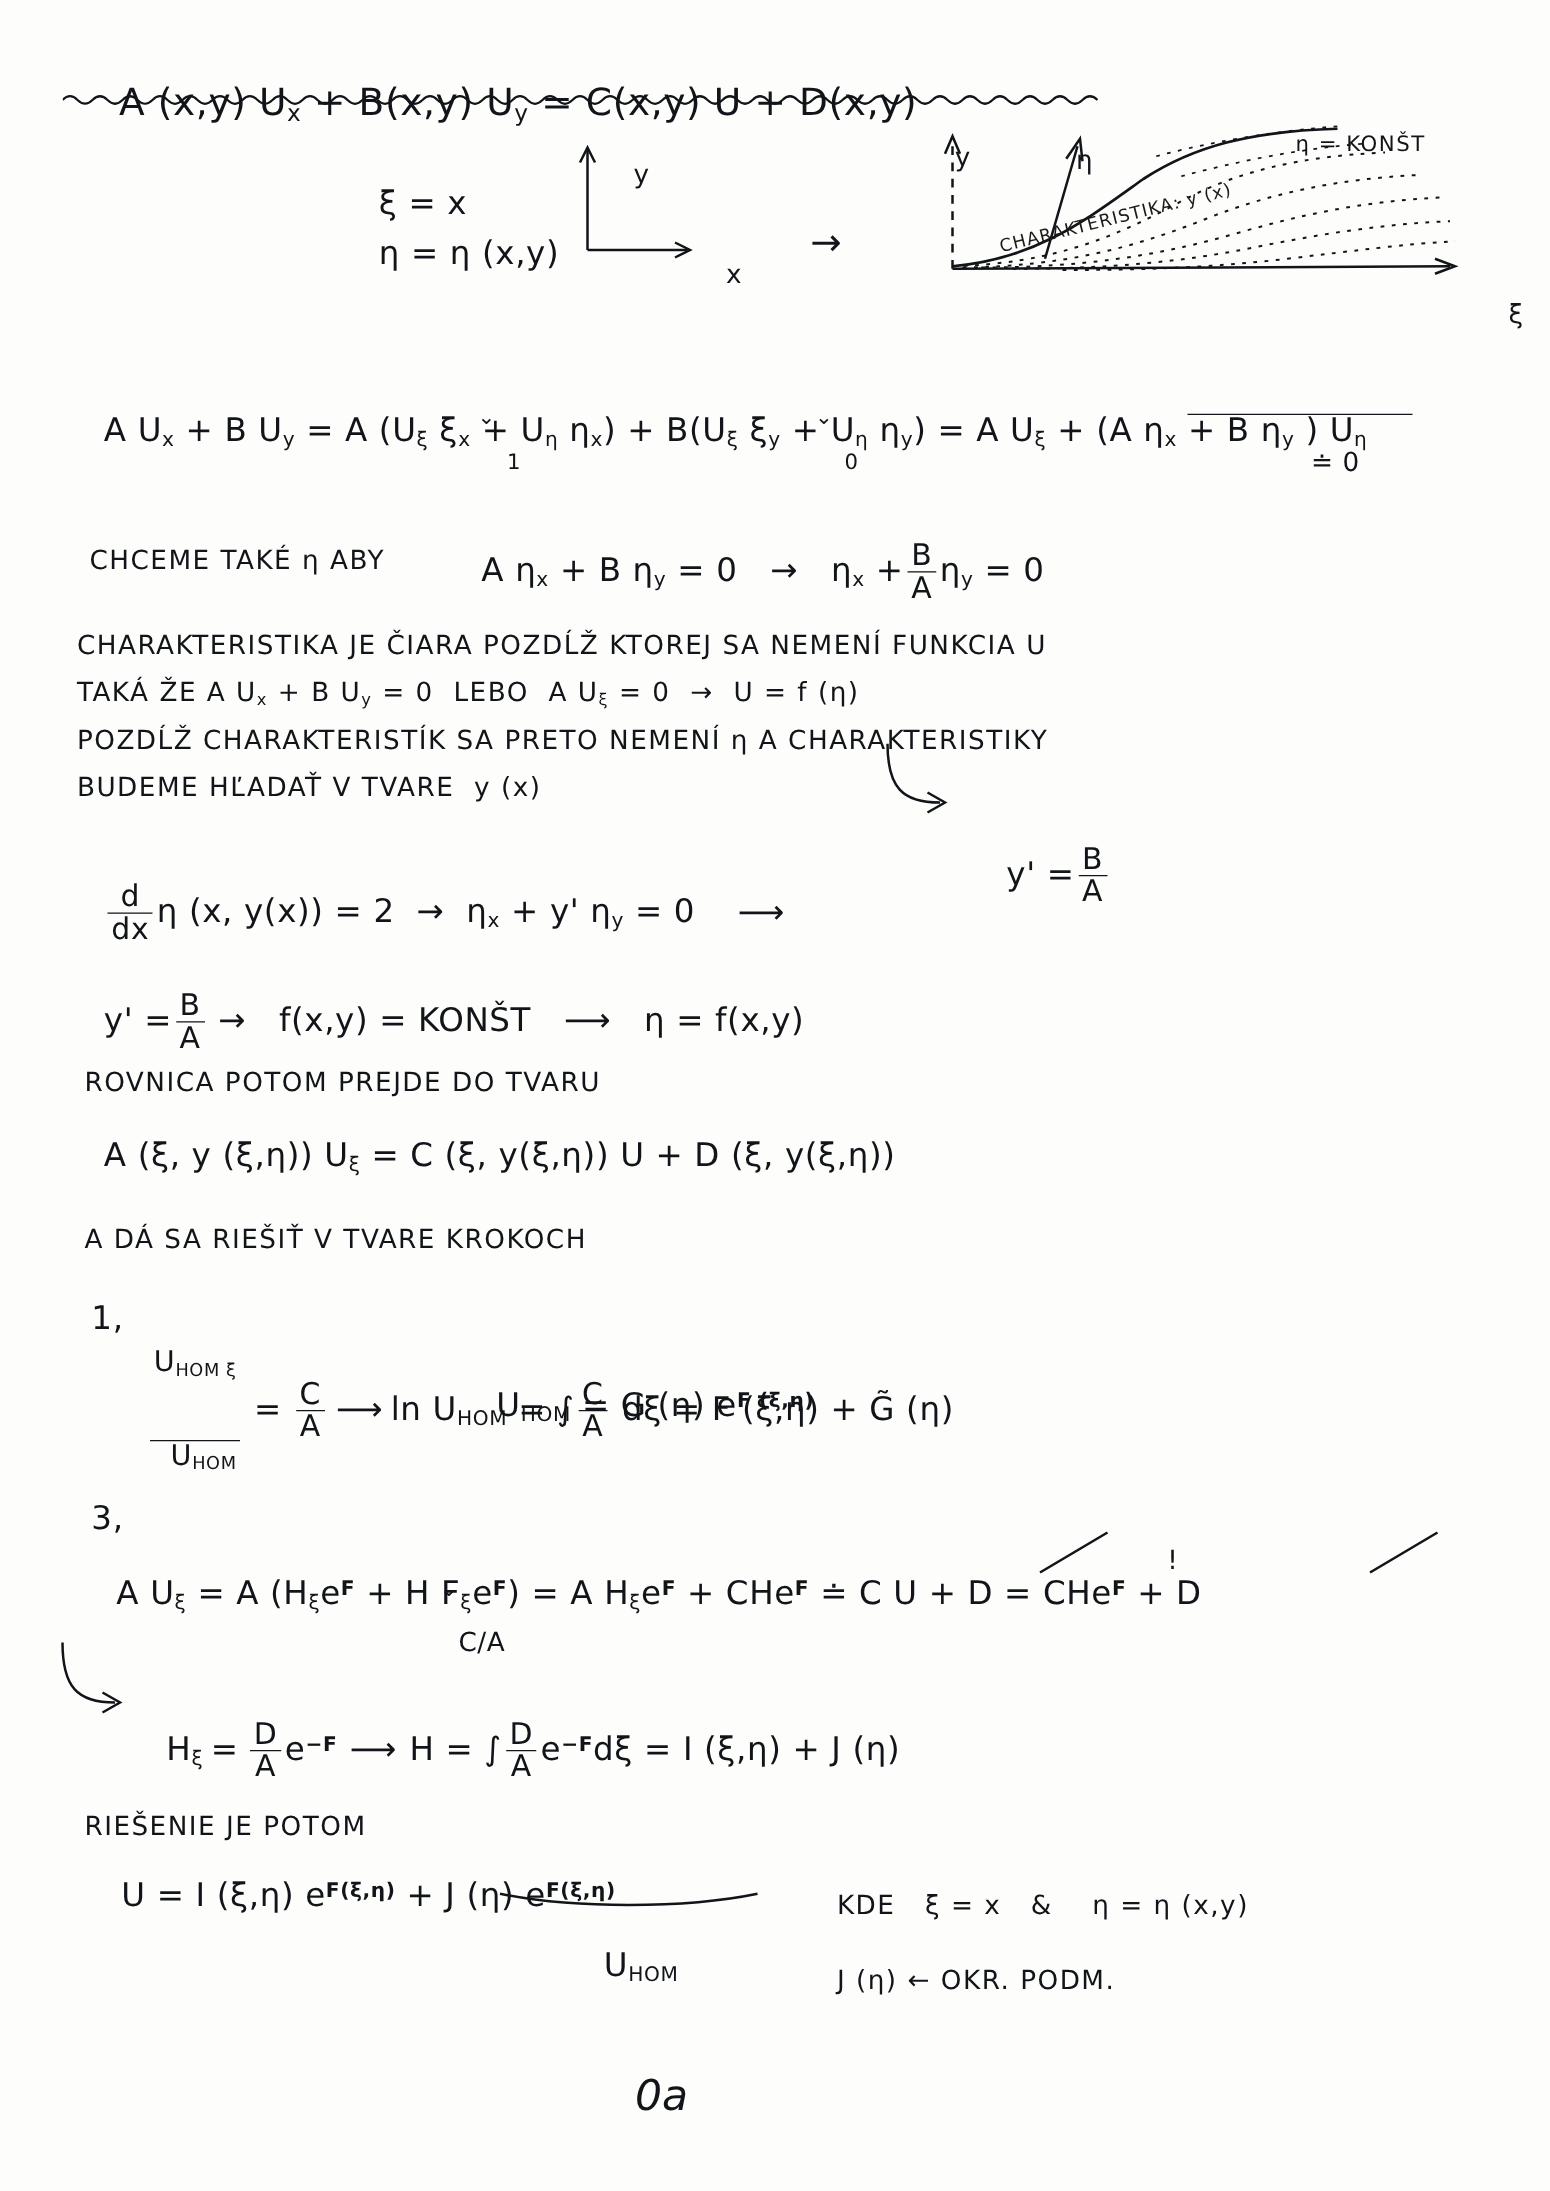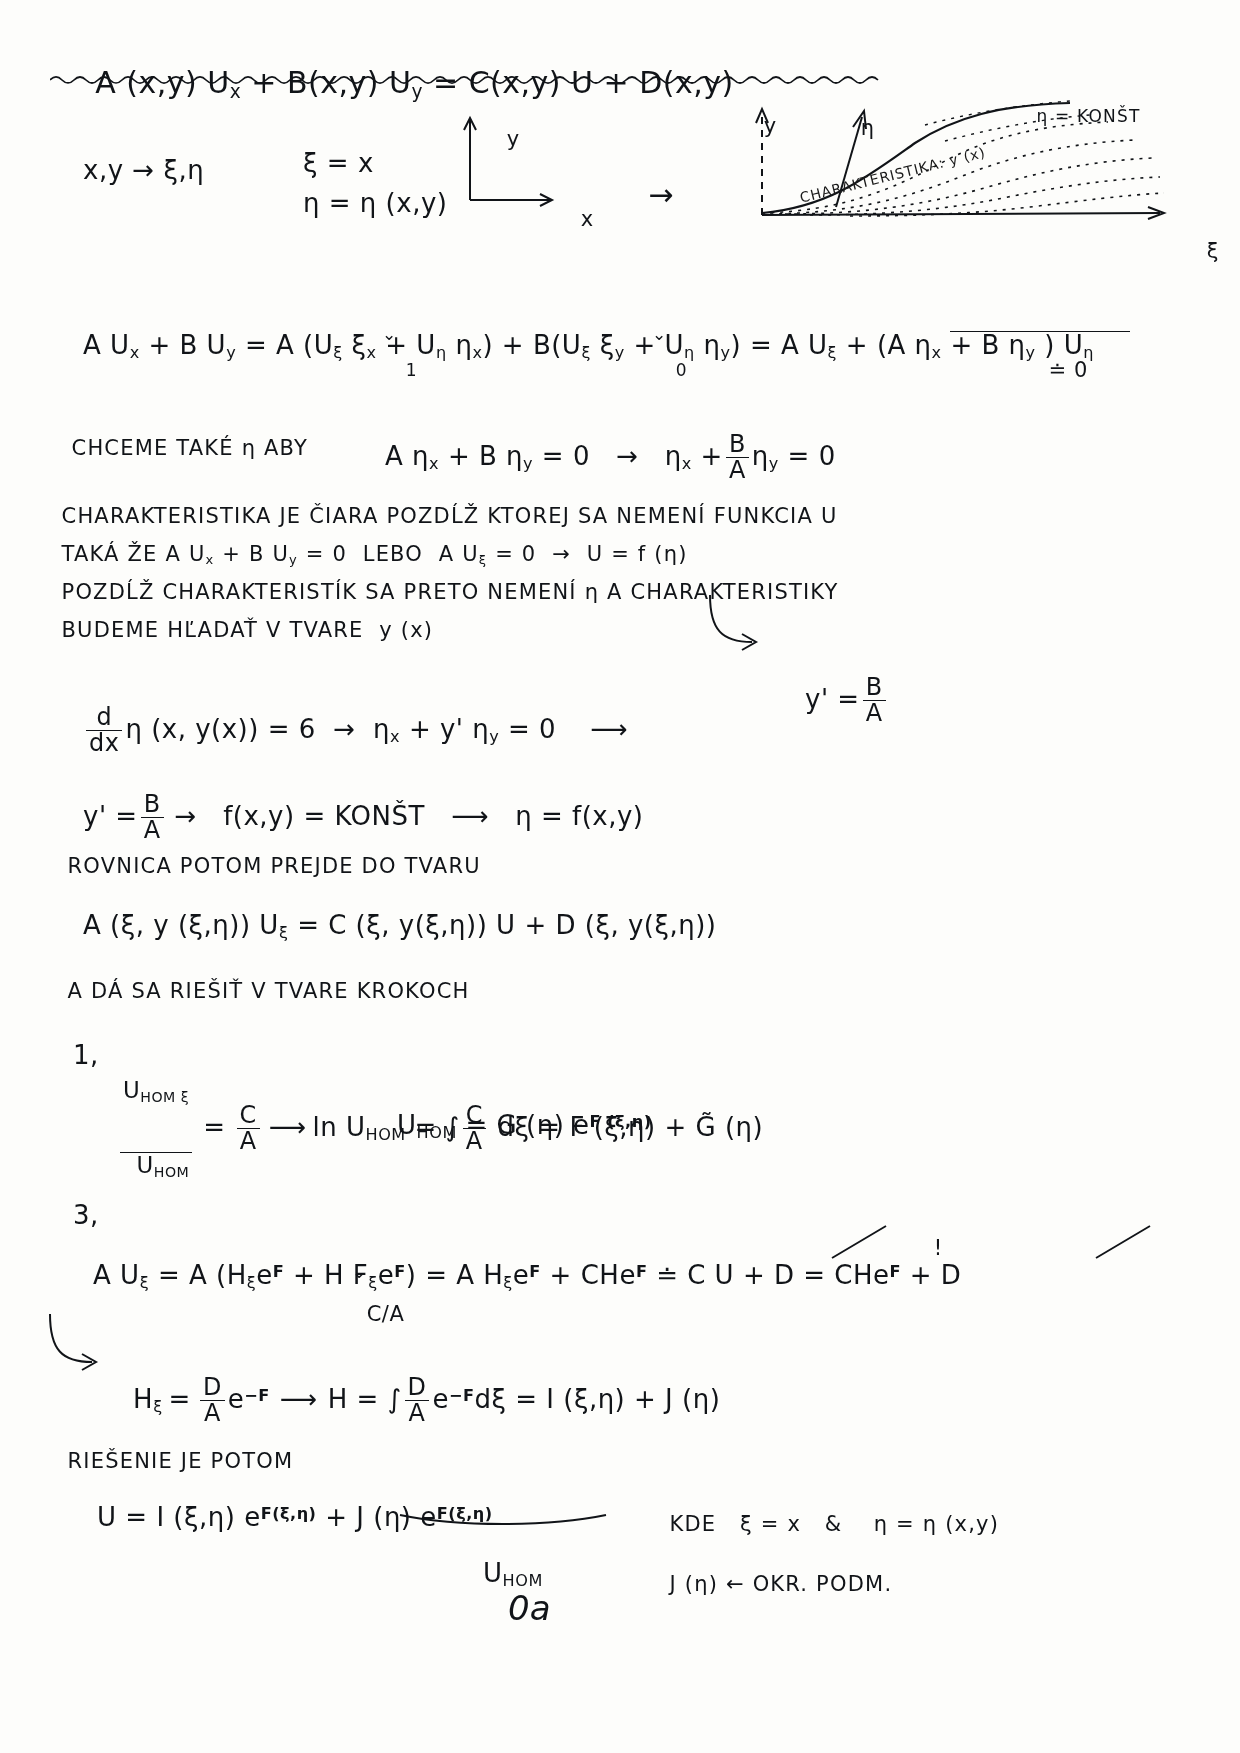--- a/index.html
+++ b/index.html
@@ -71,23 +71,20 @@
   <div class="hw xbig" style="left:55px; top:30px;">
     <span>A (x,y) U</span><sub>x</sub><span> + B(x,y) U</span><sub>y</sub><span> = C(x,y) U + D(x,y)</span>
   </div>
 
   <div class="sqw" style="left:50px; top:74px; width:830px;">
     <svg width="830" height="10" viewBox="0 0 830 10" preserveAspectRatio="none">
       <path d="M0,6 q6,-6 12,0 t12,0 t12,0 t12,0 t12,0 t12,0 t12,0 t12,0 t12,0 t12,0 t12,0 t12,0 t12,0 t12,0 t12,0 t12,0 t12,0 t12,0 t12,0 t12,0 t12,0 t12,0 t12,0 t12,0 t12,0 t12,0 t12,0 t12,0 t12,0 t12,0 t12,0 t12,0 t12,0 t12,0 t12,0 t12,0 t12,0 t12,0 t12,0 t12,0 t12,0 t12,0 t12,0 t12,0 t12,0 t12,0 t12,0 t12,0 t12,0 t12,0 t12,0 t12,0 t12,0 t12,0 t12,0 t12,0 t12,0 t12,0 t12,0 t12,0 t12,0 t12,0 t12,0 t12,0 t12,0 t12,0 t12,0 t12,0 t12,0" fill="none" stroke="#111418" stroke-width="1.7"></path>
     </svg>
   </div>
 
-  <div class="hw big" style="left:48px; top:125px;">
-    <span>x,y → ξ,η</span>
-  </div>
   <div class="hw big" style="left:268px; top:118px;">
     <span>ξ = x</span>
   </div>
   <div class="hw big" style="left:268px; top:158px;">
     <span>η = η (x,y)</span>
   </div>
 
   <div class="diagram" style="left:452px; top:108px;">
     <svg width="110" height="100" viewBox="0 0 110 100">
       <path d="M18,92 L18,12" fill="none" stroke="#111418" stroke-width="2"></path>
@@ -188,21 +185,21 @@
     <svg width="70" height="70" viewBox="0 0 70 70">
       <path d="M10,5 C10,40 22,52 52,52" fill="none" stroke="#111418" stroke-width="2"></path>
       <path d="M42,44 L56,52 L42,60" fill="none" stroke="#111418" stroke-width="2"></path>
     </svg>
   </div>
   <div class="hw big" style="left:770px; top:645px;">
     <span>y' =</span><span class="frac"><span class="num">B</span><span class="den">A</span></span>
   </div>
 
   <div class="hw big" style="left:48px; top:675px;">
-    <span class="frac"><span class="num">d</span><span class="den">dx</span></span><span>η (x, y(x)) = 6  →  η</span><sub>x</sub><span> + y' η</span><sub>y</sub><span> = 0</span><span style="padding-left:34px;">⟶</span>
+    <span class="frac"><span class="num">d</span><span class="den">dx</span></span><span>η (x, y(x)) = 2  →  η</span><sub>x</sub><span> + y' η</span><sub>y</sub><span> = 0</span><span style="padding-left:34px;">⟶</span>
   </div>
 
   <div class="hw big" style="left:48px; top:762px;">
     <span>y' =</span><span class="frac"><span class="num">B</span><span class="den">A</span></span><span style="padding-left:8px;">→   f(x,y) = KONŠT   ⟶   η = f(x,y)</span>
   </div>
 
   <div class="hw med caps" style="left:36px; top:830px;">
     <span>ROVNICA POTOM PREJDE DO TVARU</span>
   </div>
 
@@ -282,17 +279,17 @@
     <span>U</span><sub>HOM</sub>
   </div>
 
   <div class="hw med caps" style="left:638px; top:1488px;">
     <span>KDE   ξ = x   &amp;    η = η (x,y)</span>
   </div>
   <div class="hw med caps" style="left:638px; top:1548px;">
     <span>J (η) ← OKR. PODM.</span>
   </div>
 
-  <div class="sig ital" style="left:508px; top:1588px;">
+  <div class="sig ital" style="left:508px; top:1657px;">
     <span>0a</span>
   </div>
 
 </div>
 
 </body></html>

